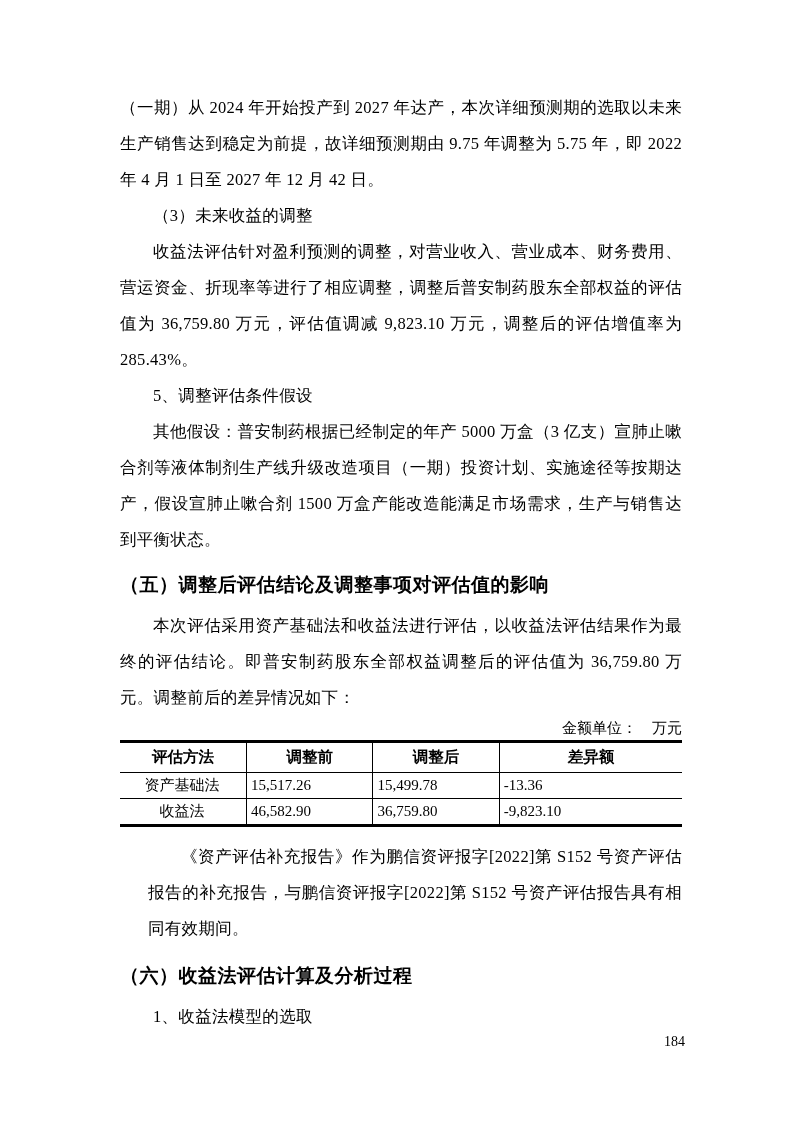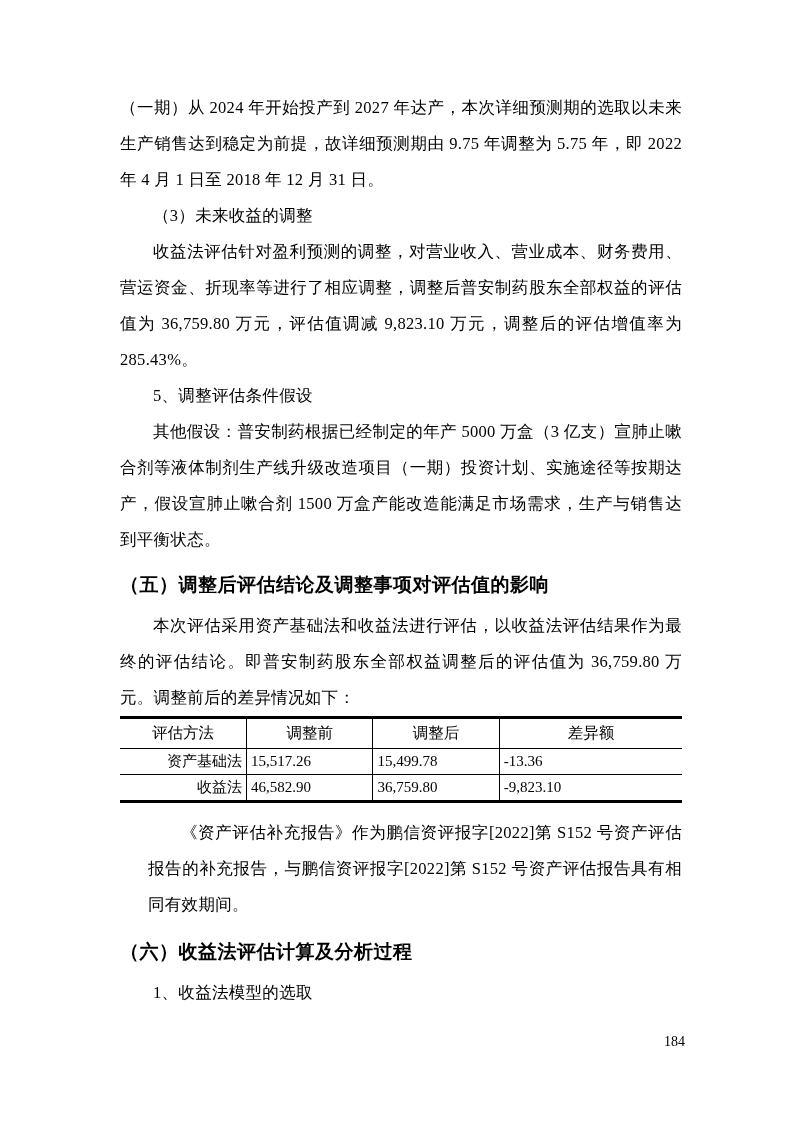--- a/index.html
+++ b/index.html
@@ -44,34 +44,34 @@
   table.cmp-table {
     width: 100%;
     border-collapse: collapse;
     border-top: 3px solid #000;
     border-bottom: 3px solid #000;
     font-size: 15px;
     table-layout: fixed;
   }
   table.cmp-table th {
     font-family: "Liberation Sans", "DejaVu Sans", sans-serif;
-    font-weight: normal;
+    font-weight: bold;
     font-size: 15.5px;
     text-align: center;
     padding: 4px 4px;
     border-bottom: 1.5px solid #000;
   }
   table.cmp-table td {
     padding: 3px 4px;
     border-bottom: 1px solid #000;
   }
   table.cmp-table tbody tr:last-child td { border-bottom: none; }
   table.cmp-table th:not(:last-child),
   table.cmp-table td:not(:last-child) { border-right: 1px solid #000; }
-  table.cmp-table td.method { text-align: right; padding-left: 2px; }
+  table.cmp-table td.method { text-align: center; padding-left: 2px; }
   .col-method { width: 22.5%; }
   .col-before { width: 22.5%; }
   .col-after  { width: 22.5%; }
   .col-diff   { width: 32.5%; }
   .formula-row {
     margin-top: 14px;
     padding-left: 35px;
     display: flex;
     align-items: baseline;
     font-size: 18px;
@@ -84,34 +84,35 @@
     right: 108px;
     font-size: 14px;
   }
 </style>
 </head>
 <body>
 
 <div class="page">
   <div class="content">
 
-    <p class="body">（一期）从 2024 年开始投产到 2027 年达产，本次详细预测期的选取以未来生产销售达到稳定为前提，故详细预测期由 9.75 年调整为 5.75 年，即 2022 年 4 月 1 日至 2018 年 12 月 31 日。</p>
+    <p class="body">（一期）从 2024 年开始投产到 2027 年达产，本次详细预测期的选取以未来生产销售达到稳定为前提，故详细预测期由 9.75 年调整为 5.75 年，即 2022 年 4 月 1 日至 2027 年 12 月 42 日。</p>
 
     <p class="body indent">（3）未来收益的调整</p>
 
     <p class="body indent">收益法评估针对盈利预测的调整，对营业收入、营业成本、财务费用、营运资金、折现率等进行了相应调整，调整后普安制药股东全部权益的评估值为 36,759.80 万元，评估值调减 9,823.10 万元，调整后的评估增值率为 285.43%。</p>
 
     <p class="body indent">5、调整评估条件假设</p>
 
     <p class="body indent">其他假设：普安制药根据已经制定的年产 5000 万盒（3 亿支）宣肺止嗽合剂等液体制剂生产线升级改造项目（一期）投资计划、实施途径等按期达产，假设宣肺止嗽合剂 1500 万盒产能改造能满足市场需求，生产与销售达到平衡状态。</p>
 
     <h2 class="heading">（五）调整后评估结论及调整事项对评估值的影响</h2>
 
     <p class="body indent">本次评估采用资产基础法和收益法进行评估，以收益法评估结果作为最终的评估结论。即普安制药股东全部权益调整后的评估值为 36,759.80 万元。调整前后的差异情况如下：</p>
 
+    <div class="unit-line">金额单位：　万元</div>
 
     <table class="cmp-table">
       <colgroup>
         <col class="col-method">
           <col class="col-before">
           <col class="col-after">
           <col class="col-diff">
       </colgroup>
       <thead>
         <tr>

